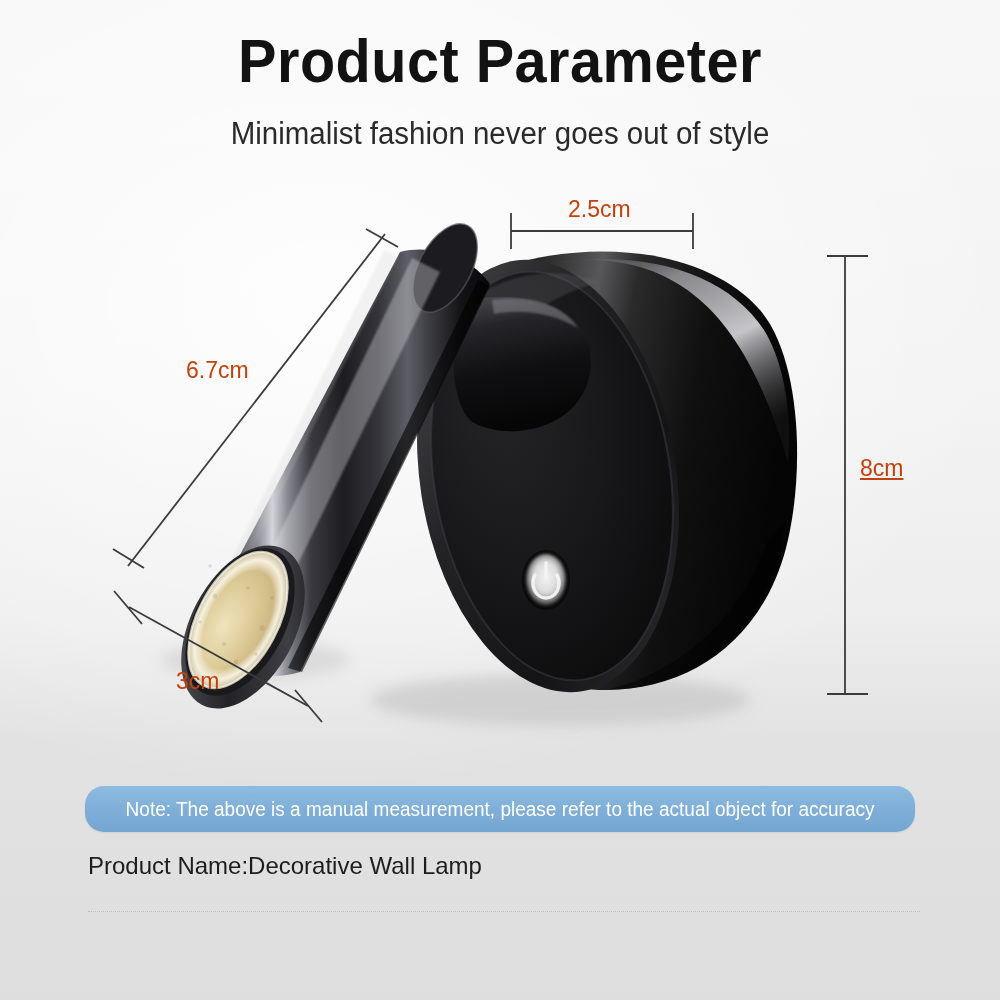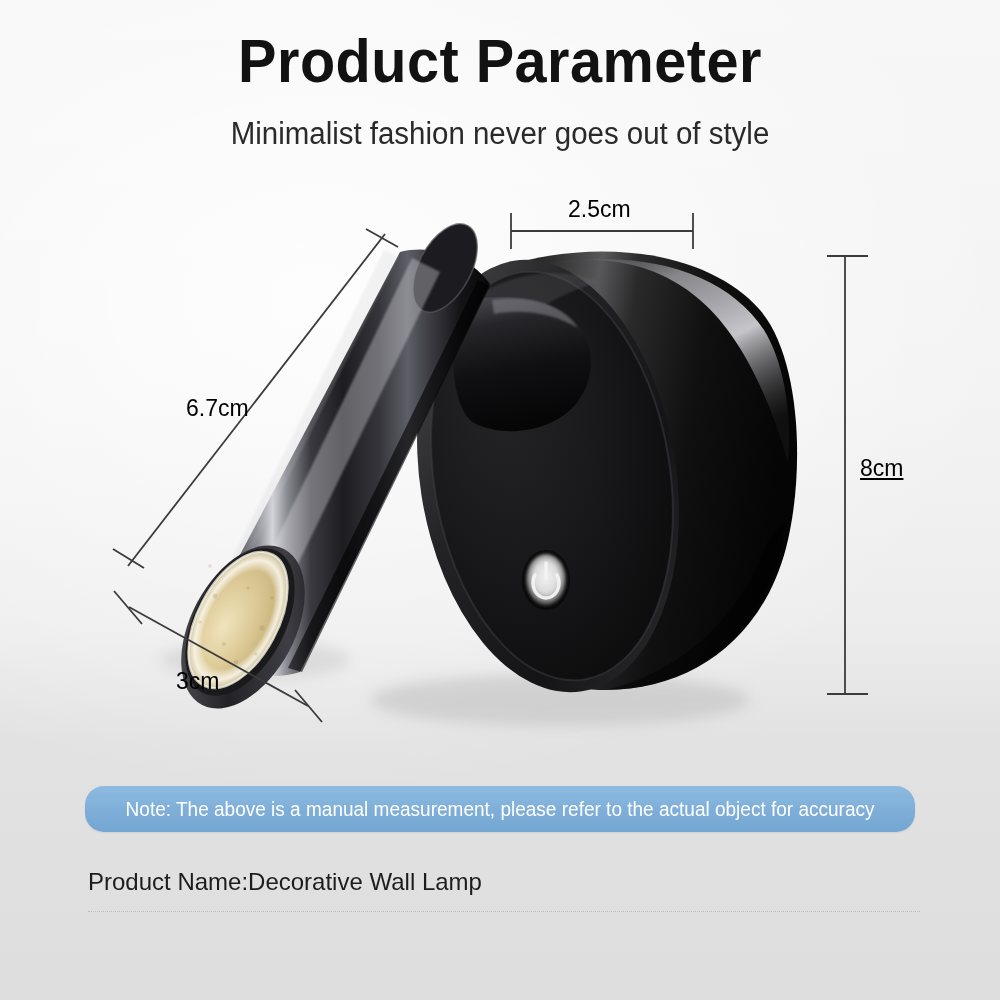--- a/index.html
+++ b/index.html
@@ -33,45 +33,45 @@
   .subtitle {
     font-size:31px; color:#2a2a2a; line-height:1; padding-top:26px;
     transform:scaleX(.95); transform-origin:center;
   }
 
   
   #product { position:absolute; left:0; top:0; width:1000px; height:1000px; }
 
   
   .dim-label {
-    position:absolute; font-size:23px; color:#000000;
+    position:absolute; font-size:23px; color:#c2410c;
     white-space:nowrap; letter-spacing:0;
   }
   .dim-25 { left:568px; top:196px; }
-  .dim-67 { left:186px; top:395px; }
+  .dim-67 { left:186px; top:357px; }
   .dim-3  { left:176px; top:668px; }
   .dim-8  { left:860px; top:455px;text-decoration:underline; }
 
   
   .note {
     position:absolute; left:85px; top:786px; width:830px; height:46px;
     background:linear-gradient(180deg,#8dbbe0 0%, #7eaed8 55%, #74a6d2 100%);
     border-radius:19px;
     box-shadow:0 1px 2px rgba(0,0,0,.07);
     display:flex; align-items:center; justify-content:center;
   }
   .note-text {
     font-size:19.5px; color:#ffffff; white-space:nowrap;
     transform:scaleX(.975); transform-origin:center;
   }
 
   
   .specs { position:absolute; left:88px; top:852px; width:832px; }
   .spec-row {
-    height:60px; display:flex; align-items:center;
+    height:60px; display:flex; align-items:flex-start;
     border-bottom:1px dotted #b9bfc4;
   }
   .spec-cell { font-size:24px; color:#1d1d1d; white-space:nowrap; }
   .spec-cell.left  { width:548px; }
   .spec-cell.right { width:284px; }
 </style>
 </head>
 <body>
 
 <div id="page">

